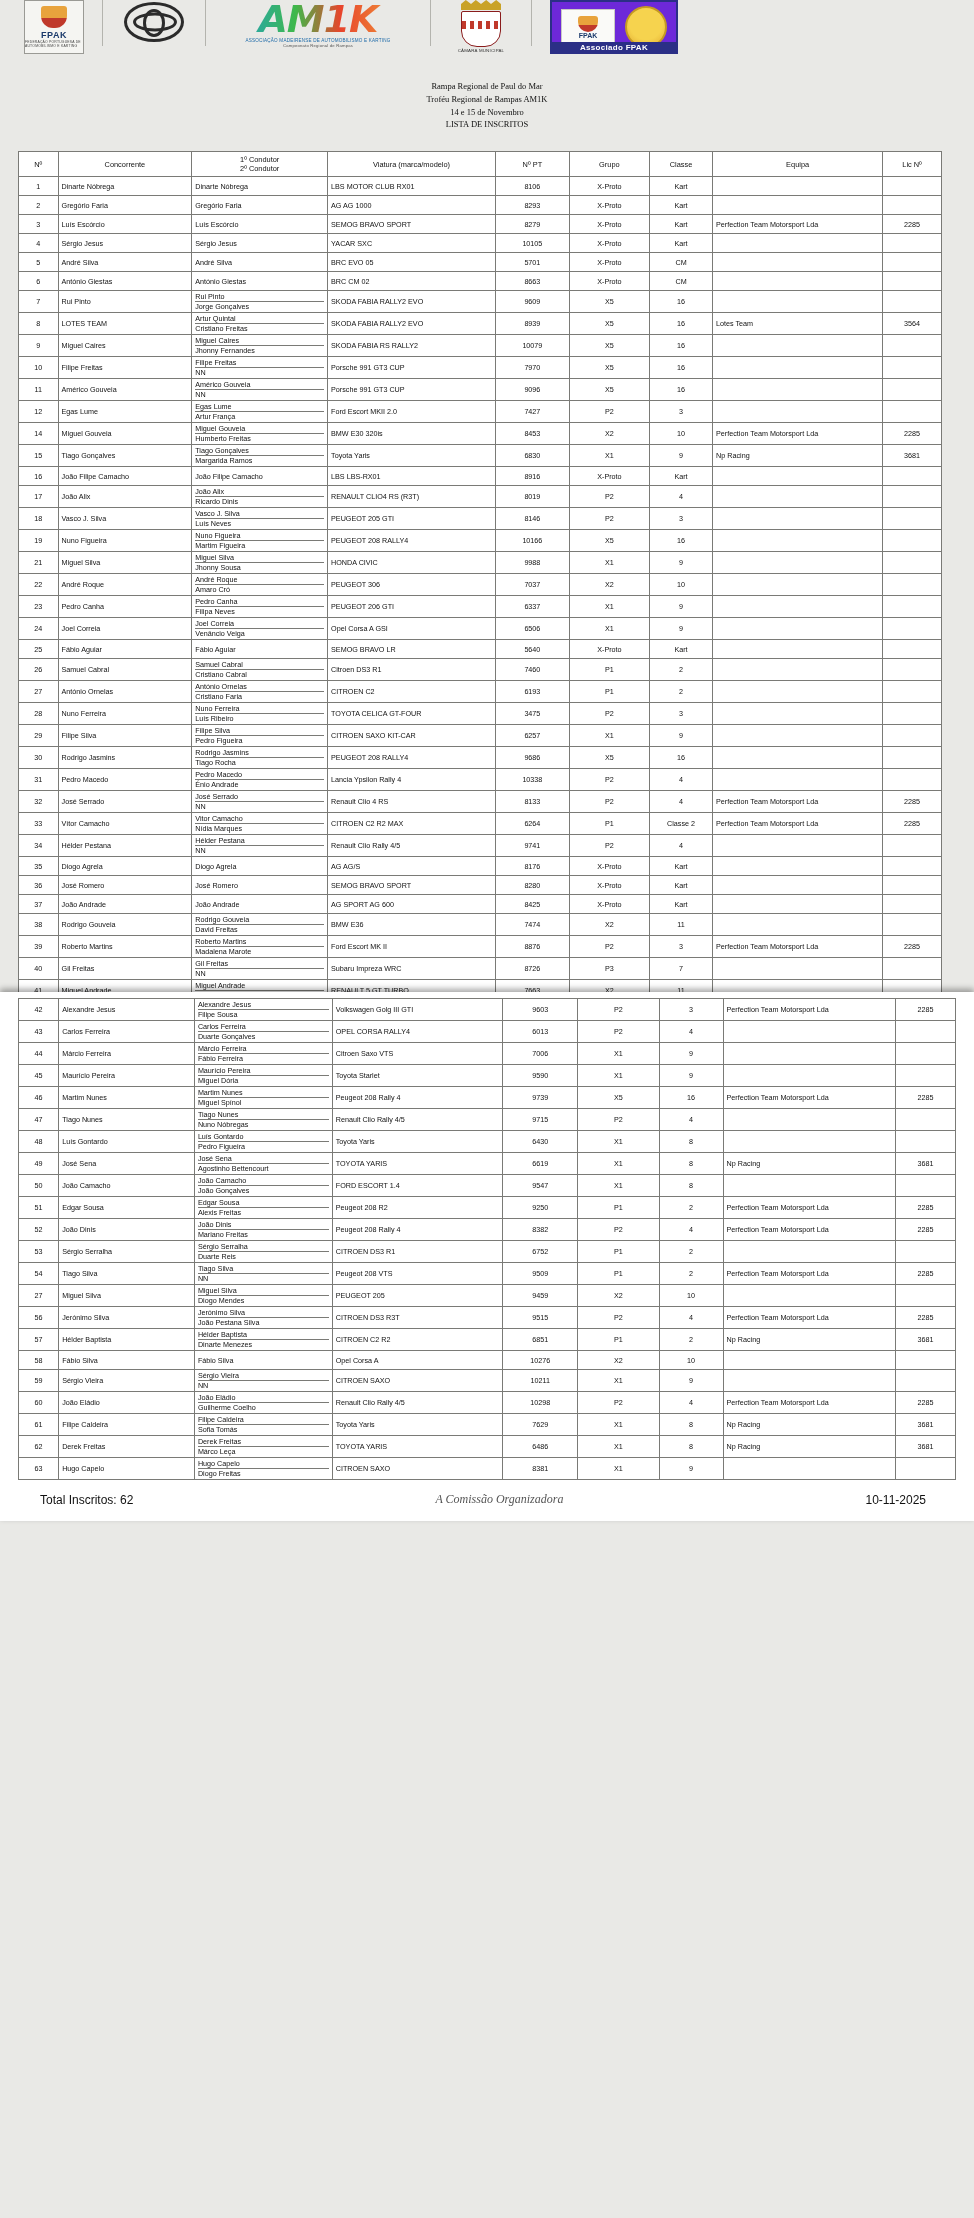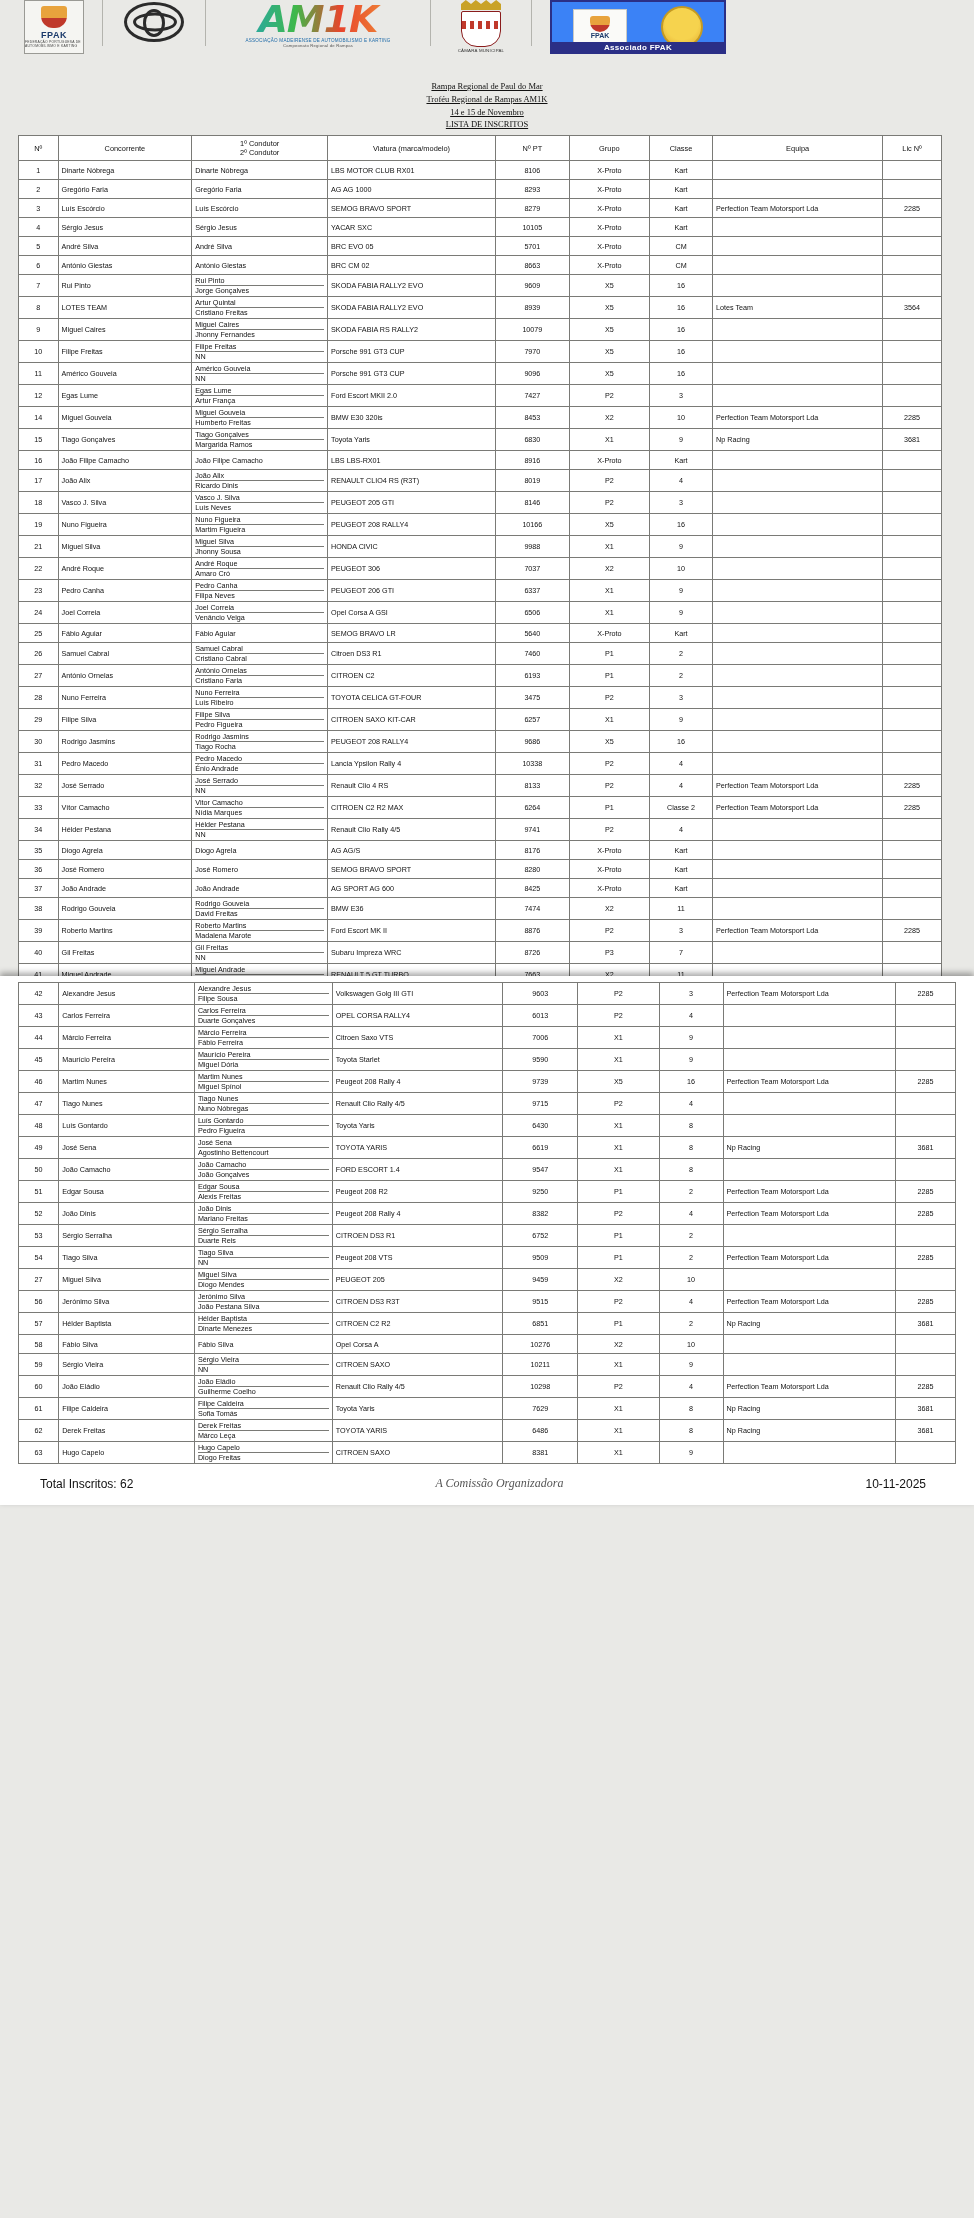--- a/index.html
+++ b/index.html
@@ -100,23 +100,23 @@
   .crest .body:before {
     content:""; position:absolute; left:0; right:0; top:9px; height:8px;
     background: repeating-linear-gradient(90deg,#c0392b 0 4px, #fff 4px 8px);
   }
   .crest .cap {
     margin-top:1px; font-size:4.4px; color:#333; letter-spacing:.2px;
   }
 
   
   .assoc {
-    width: 176px; height: 54px;
+    width: 128px; height: 54px;
     border: 2px solid #2b2f86;
-    background: #3b82f6;
+    background: #6d28d9;
     display:flex; align-items:center; justify-content:space-around;
     padding: 0 4px; box-sizing:border-box;
     position: relative;
   }
   .assoc .mini {
     width: 52px; height: 34px; border:1px solid #c9c9c4; background:#fafaf8;
     display:flex; flex-direction:column; align-items:center; justify-content:center;
   }
   .assoc .mini .sh {
     width:20px;height:16px;border-radius:3px 3px 10px 10px;
@@ -135,24 +135,24 @@
   }
 
   
   .titles {
     text-align: center;
     font-size: 8.5px;
     color: #111;
     line-height: 1.5;
     margin-top: 2px;
   }
-  .titles div { font-family:"Liberation Serif", serif;text-decoration:underline; }
+  .titles div { font-family:"Liberation Serif", serif; }
 
   
-  .table-wrap { padding: 4px 32px 0 18px; }
+  .table-wrap { padding: 4px 32px 0 18px; margin-top: 16px; }
   table.entries {
     width: 100%;
     border-collapse: collapse;
     font-size: 7.2px;
     background: #fff;
     table-layout: fixed;
   }
   table.entries th, table.entries td {
     border: 0.8px solid #7a7a76;
     padding: 1px 3px;

